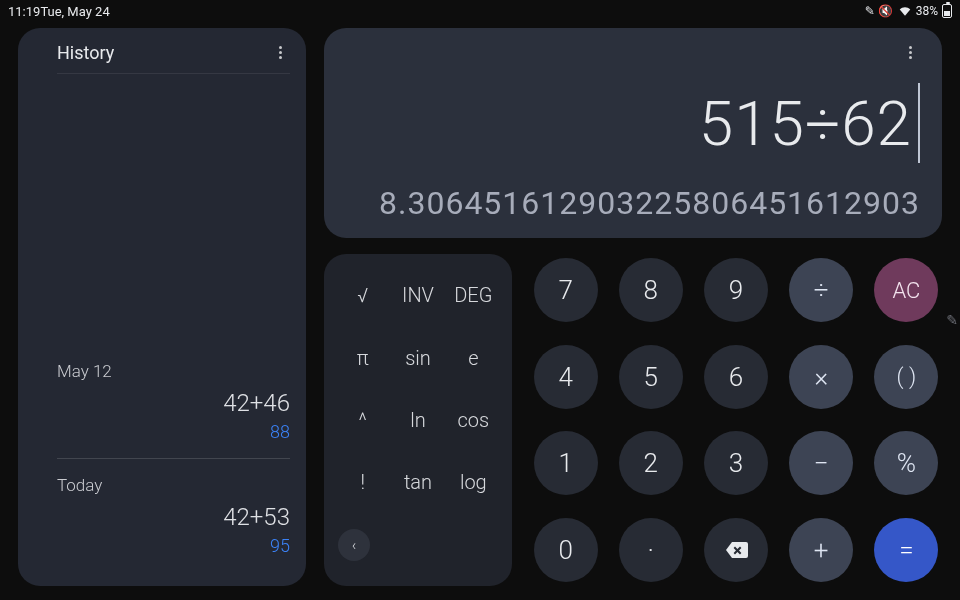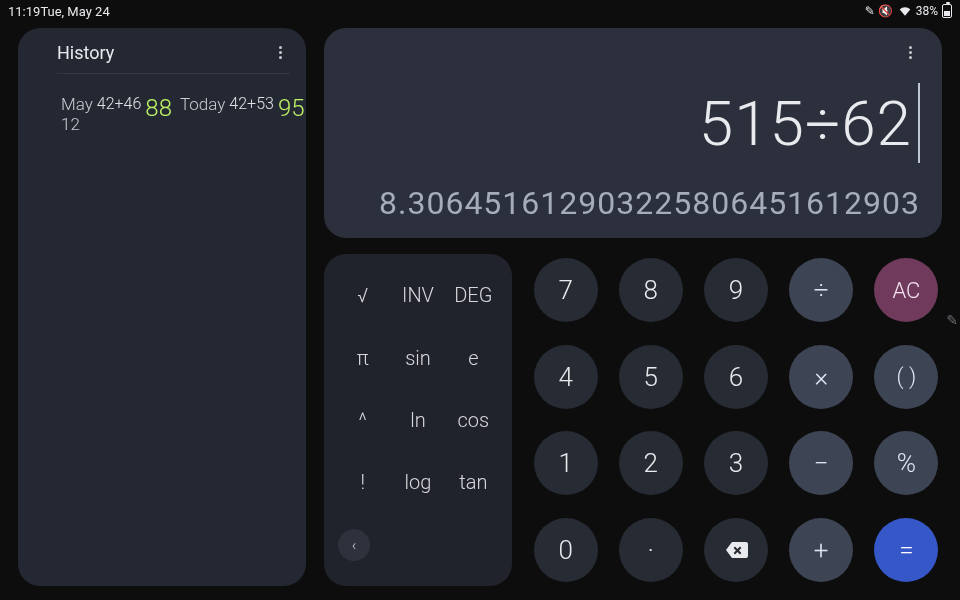--- a/index.html
+++ b/index.html
@@ -44,28 +44,28 @@
   .history-header {
     display: flex; align-items: center; justify-content: space-between;
     font-size: 18px; color: #e8eaed; padding-bottom: 10px;
     border-bottom: 1px solid rgba(255,255,255,0.08);
   }
   .kebab { width: 20px; height: 20px; display:flex; flex-direction:column; align-items:center; justify-content:center; gap:2px; cursor:pointer;}
   .kebab span { width:3px; height:3px; background:#c7c9cc; border-radius:50%; }
 
   .history-list {
     flex: 1; padding: 20px 0 16px 0;
-    display: flex; flex-direction: row; gap: 4px;
+    display: flex; flex-direction: column; gap: 4px;
     color: #c9cbd0;
   }
   .hist-section-label {
     font-size: 17px; color: #c9cbd0; font-weight: 300; padding-bottom: 4px;
   }
-  .hist-expr { font-size: 16px; text-align: right; color: #dfe1e5; font-weight: 300;}
-  .hist-res  { font-size: 24px; color: #bef264; font-weight: 300;}
+  .hist-expr { font-size: 24px; text-align: right; color: #dfe1e5; font-weight: 300;}
+  .hist-res  { font-size: 18px; text-align: right; color: #3b82f6; font-weight: 300;}
   .hist-sep { border-top: 1px solid rgba(255,255,255,0.14); margin: 12px 0; }
 
   
   .right-col { flex: 1; display: flex; flex-direction: column; gap: 16px; }
 
   
   .display {
     background: #2b303c;
     border-radius: 22px;
     height: 210px;
@@ -218,22 +218,22 @@
 
         <div class="sci-btn">π</div>
         <div class="sci-btn">sin</div>
         <div class="sci-btn">e</div>
 
         <div class="sci-btn">^</div>
         <div class="sci-btn">ln</div>
         <div class="sci-btn">cos</div>
 
         <div class="sci-btn">!</div>
+        <div class="sci-btn">tan</div>
         <div class="sci-btn">log</div>
-        <div class="sci-btn">tan</div>
 
         <div class="sci-collapse">‹</div>
       </div>
 
       <div class="num-panel">
         <div class="key">7</div>
         <div class="key">8</div>
         <div class="key">9</div>
         <div class="key op">÷</div>
         <div class="key ac">AC</div>

